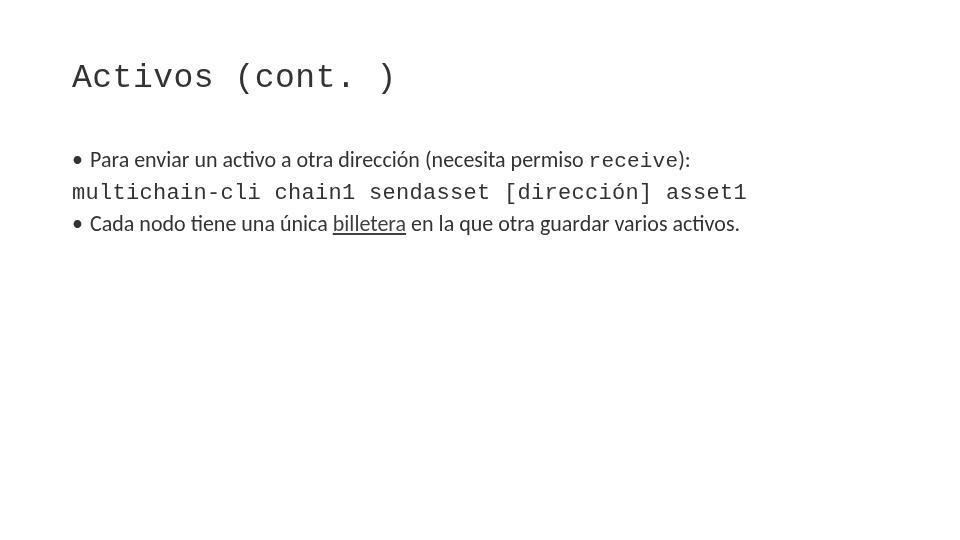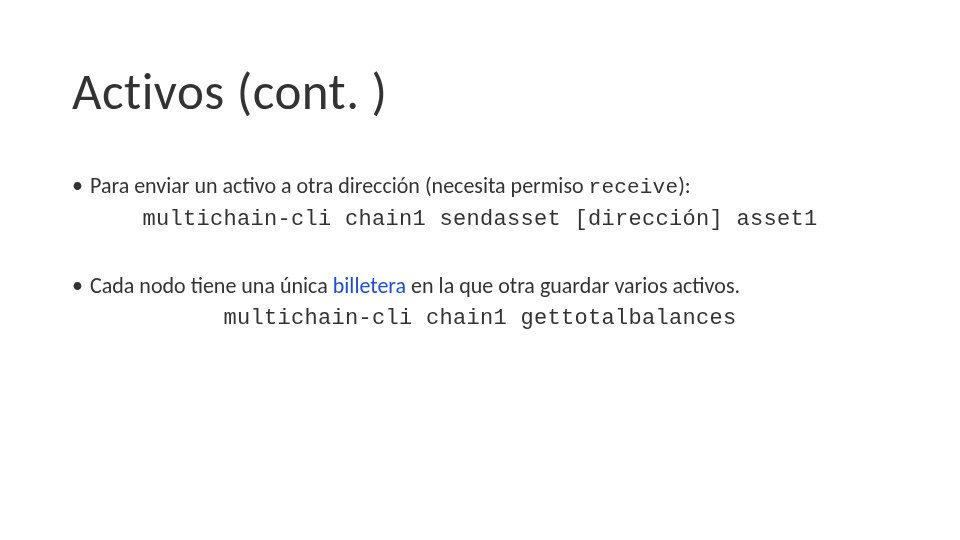--- a/index.html
+++ b/index.html
@@ -10,28 +10,28 @@
     body {
       width: 960px;
       height: 540px;
       background: #ffffff;
       font-family: Calibri, 'Segoe UI', sans-serif;
       color: #333333;
       padding: 60px 72px 40px 72px;
       overflow: hidden;
     }
     .title {
-      font-size: 51px;
+      font-size: 33px;
       font-weight: 400;
       color: #333333;
       margin-bottom: 48px;
       letter-spacing: 0.5px;
+      font-family: Liberation Mono, monospace;
     }
     .bullet-group {
-      margin-bottom: 36px;
     }
     .bullet-group.tight {
       margin-bottom: 0;
     }
     .bullet-item {
       font-size: 22px;
       line-height: 1.35;
       color: #333333;
       padding-left: 18px;
       position: relative;
@@ -44,46 +44,43 @@
       top: 0;
     }
     .code-inline {
       font-family: Consolas, 'Courier New', monospace;
       font-size: 21px;
       letter-spacing: 0.2px;
     }
     .code-block {
       font-family: Consolas, 'Courier New', monospace;
       font-size: 22px;
-      text-align: center;
       margin-top: 4px;
       line-height: 1.3;
       letter-spacing: 0.3px;
     }
     .code-line {
       display: block;
     }
     .link-style {
-      color: #1d4ed8;
+      color: #404040;
+      text-decoration: underline;
     }
   </style>
 </head>
 <body>
 
 <h1 class="title">Activos (cont. )</h1>
 
 <div class="bullet-group">
   <div class="bullet-item">
     <span>Para enviar un activo a otra dirección (necesita permiso </span><span class="code-inline">receive</span><span>):</span>
   </div>
   <div class="code-block">
     <span class="code-line">multichain-cli chain1 sendasset [dirección] asset1</span>
   </div>
 </div>
 
 <div class="bullet-group tight">
   <div class="bullet-item">
     <span>Cada nodo tiene una única </span><span class="link-style">billetera</span><span> en la que otra guardar varios activos.</span>
   </div>
-  <div class="code-block">
-    <span class="code-line">multichain-cli chain1 gettotalbalances</span>
-  </div>
 </div>
 
 </body></html>

